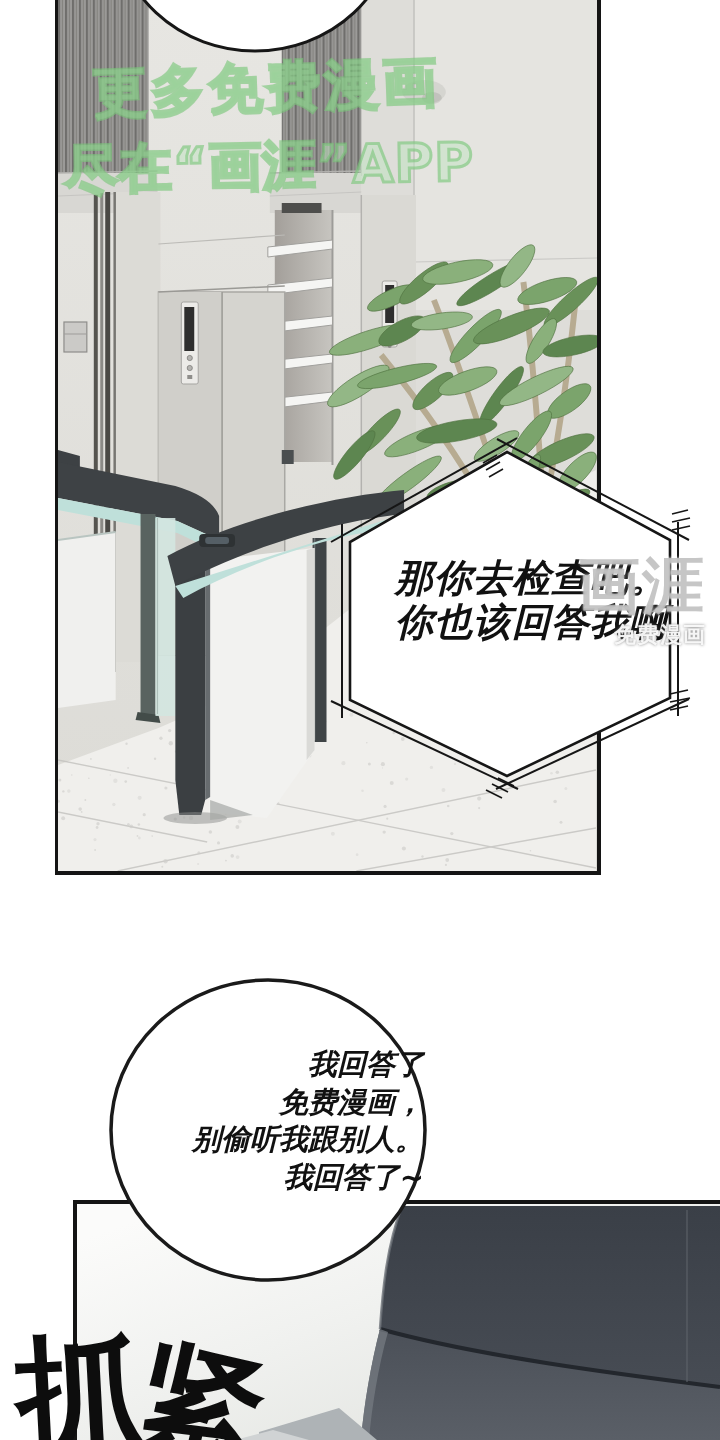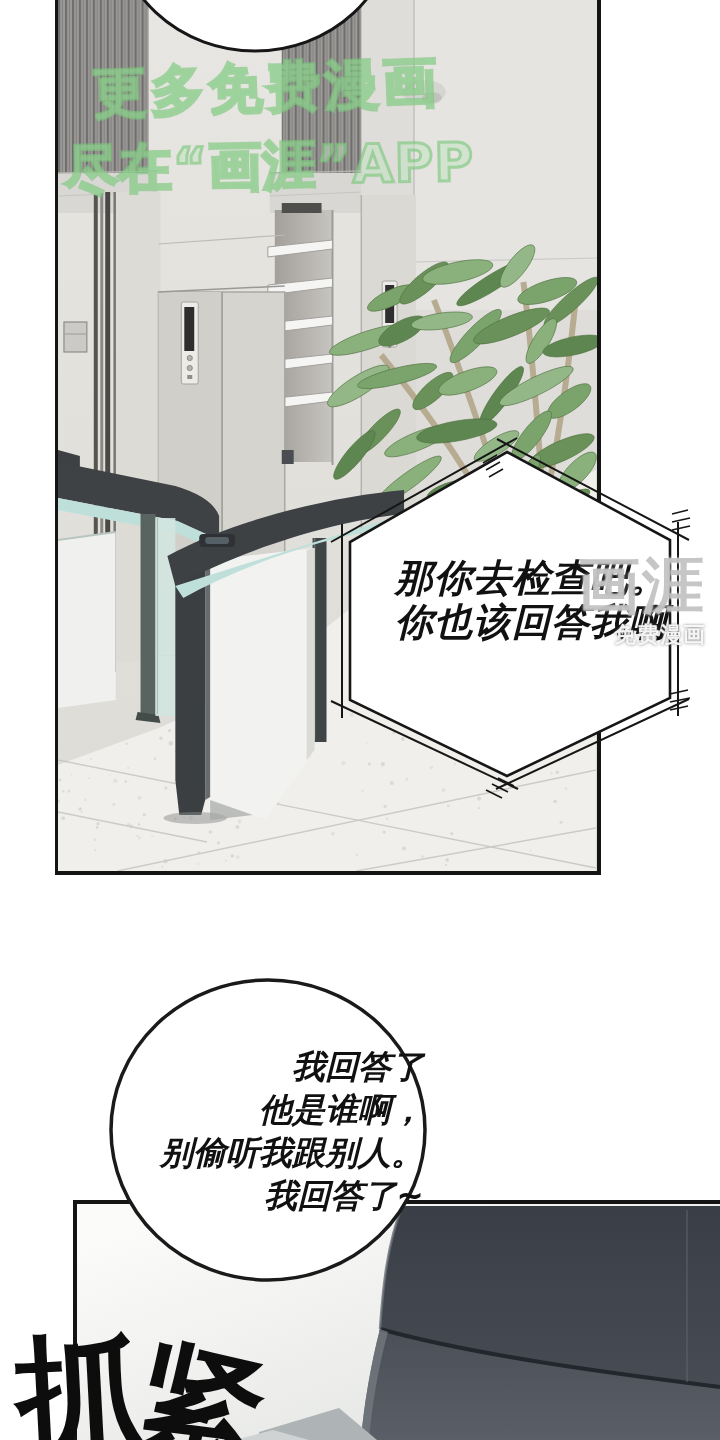--- a/index.html
+++ b/index.html
@@ -9,21 +9,21 @@
   .panel1{left:55px;top:0;width:546px;height:875px;
           border-left:3px solid #141414;border-right:4px solid #141414;border-bottom:4px solid #141414;}
   .panel2{left:73px;top:1200px;width:647px;height:240px;
           border-top:4px solid #141414;border-left:4px solid #141414;
           background:linear-gradient(160deg,#fbfbfa 8%,#f0f1ef 45%,#e2e4e0 85%);}
   .panel svg{display:block;width:100%;height:100%;}
   .overlay{position:absolute;left:0;top:0;width:720px;height:1440px;z-index:20;pointer-events:none;}
   .bubble-text{position:absolute;z-index:30;text-align:right;color:#111;
                font-weight:bold;line-height:1.16;font-style:italic;}
   .hex-text{left:362px;top:556px;width:306px;font-size:38px;letter-spacing:1px;}
-  .circle-text{left:112px;top:1046px;width:312px;font-size:33px;line-height:1.3;}
+  .circle-text{left:112px;top:1046px;width:312px;font-size:29px;line-height:1.3;}
   .sfx{position:absolute;left:16px;top:1308px;z-index:32;color:#0d0d0d;
        font-size:128px;font-weight:900;white-space:nowrap;}
   .sfx span{display:inline-block;}
   .sfx .c1{transform:rotate(-3deg);}
   .sfx .c2{transform:rotate(13deg) translateY(16px);margin-left:-6px;}
   .wm-top{position:absolute;left:48px;top:52px;width:440px;z-index:40;
           font-weight:bold;text-align:center;transform:rotate(-2deg);
           color:rgba(255,255,255,0.22);
           -webkit-text-stroke:3px rgba(122,198,122,0.62);
           text-shadow:0 0 2px rgba(140,205,140,0.35);}
@@ -434,21 +434,21 @@
     </g>
     <ellipse cx="268" cy="1130" rx="157" ry="150" fill="#ffffff" stroke="#1a1a1a" stroke-width="3.5"></ellipse>
   </svg>
 
   <div class="bubble-text hex-text">
     <div>那你去检查吧。</div>
     <div>你也该回答我啊</div>
   </div>
   <div class="bubble-text circle-text">
     <div>我回答了</div>
-    <div>他是谁啊，</div>
+    <div>免费漫画，</div>
     <div>别偷听我跟别人。</div>
     <div>我回答了~</div>
   </div>
 
   <div class="sfx"><span class="c1">抓</span><span class="c2">紧</span></div>
 
   <div class="wm-top">
     <div class="l1">更多免费漫画</div>
     <div class="l2">尽在“画涯”APP</div>
   </div>

